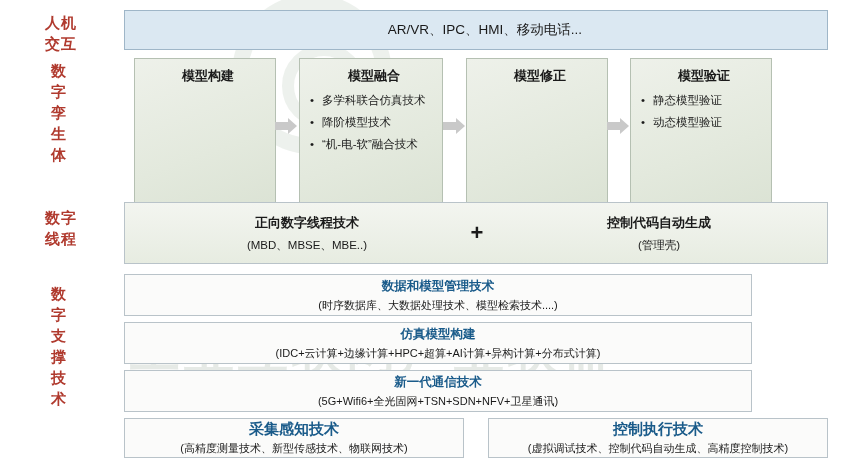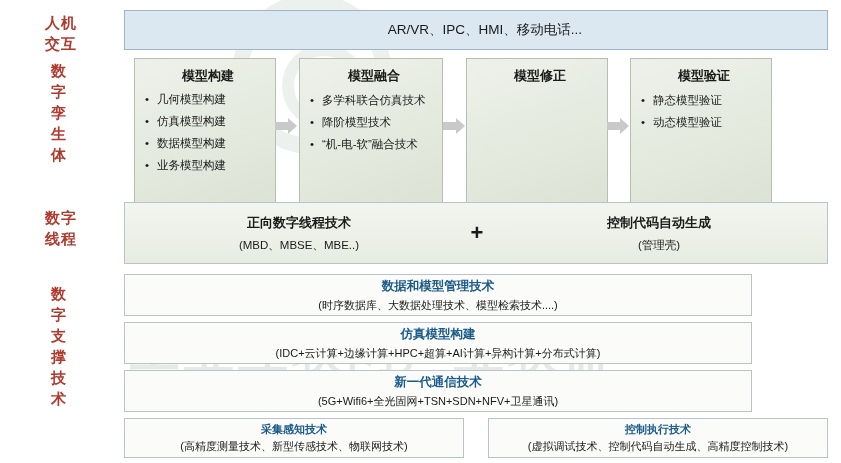--- a/index.html
+++ b/index.html
@@ -154,21 +154,21 @@
     left: 124px; top: 202px; width: 704px; height: 62px;
     border: 1px solid #b9c3c9;
     background: linear-gradient(180deg,#f3f5f0 0%, #e7ece1 100%);
   }
   .thread-half {
     position: absolute;
     top: 0; height: 100%;
     display: flex; flex-direction: column;
     align-items: center; justify-content: center;
   }
-  #thread-left { left: 4px; width: 340px; }
+  #thread-left { left: 12px; width: 340px; }
   #thread-right { left: 364px; width: 340px; }
   .thread-half .t1 { font-weight: bold; font-size: 13px; color:#1a1a1a; margin-bottom: 6px; }
   .thread-half .t2 { font-size: 11.5px; color:#1a1a1a; }
   #thread-plus {
     position: absolute;
     left: 340px; top: 0; width: 24px; height: 100%;
     display: flex; align-items: center; justify-content: center;
     font-size: 22px; font-weight: bold; color: #1a1a1a;
   }
 
@@ -190,21 +190,21 @@
   .stack-split {
     position: absolute;
     top: 418px; height: 40px;
     border: 1px solid #b9c3c9;
     background: #fbfbfa;
     display: flex; flex-direction: column;
     align-items: center; justify-content: center;
   }
   #split-left { left: 124px; width: 340px; }
   #split-right { left: 488px; width: 340px; }
-  .stack-split .s1 { font-weight: bold; font-size: 11px; color: #1a5b8a; margin-bottom: 2px; text-align: center; }
+  .stack-split .s1 { font-weight: bold; font-size: 15px; color: #1a5b8a; margin-bottom: 2px; text-align: center; }
   .stack-split .s2 { font-size: 11px; color: #1a1a1a; }
 </style>
 </head>
 <body>
 
 <div id="canvas">
 
   <div class="watermark">
     <div class="wm-gear"></div>
     <div class="wm-text-cn">工业互联网产业联盟</div>
@@ -237,26 +237,20 @@
     <span>技</span>
     <span>术</span>
   </div>
 
   <div class="box" id="top-banner">
     <div class="box-title">AR/VR、IPC、HMI、移动电话...</div>
   </div>
 
   <div class="model-col" id="model-col-1">
     <div class="hdr">模型构建</div>
-    <ul>
-      <li>几何模型构建</li>
-      <li>仿真模型构建</li>
-      <li>数据模型构建</li>
-      <li>业务模型构建</li>
-    </ul>
   </div>
 
   <div class="model-col mid-pad" id="model-col-2">
     <div class="hdr">模型融合</div>
     <ul>
       <li>多学科联合仿真技术</li>
       <li>降阶模型技术</li>
       <li>“机-电-软”融合技术</li>
     </ul>
   </div>

